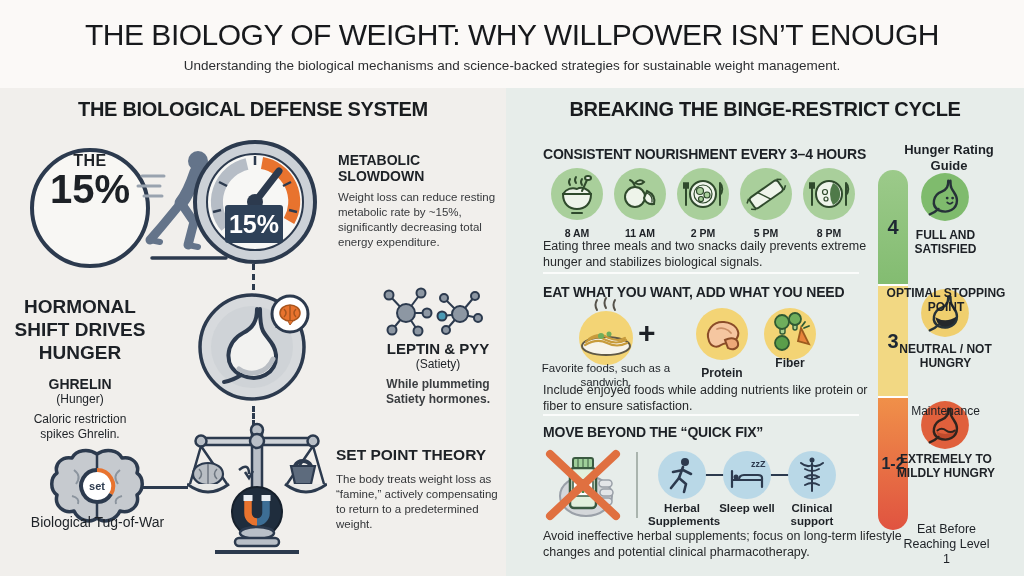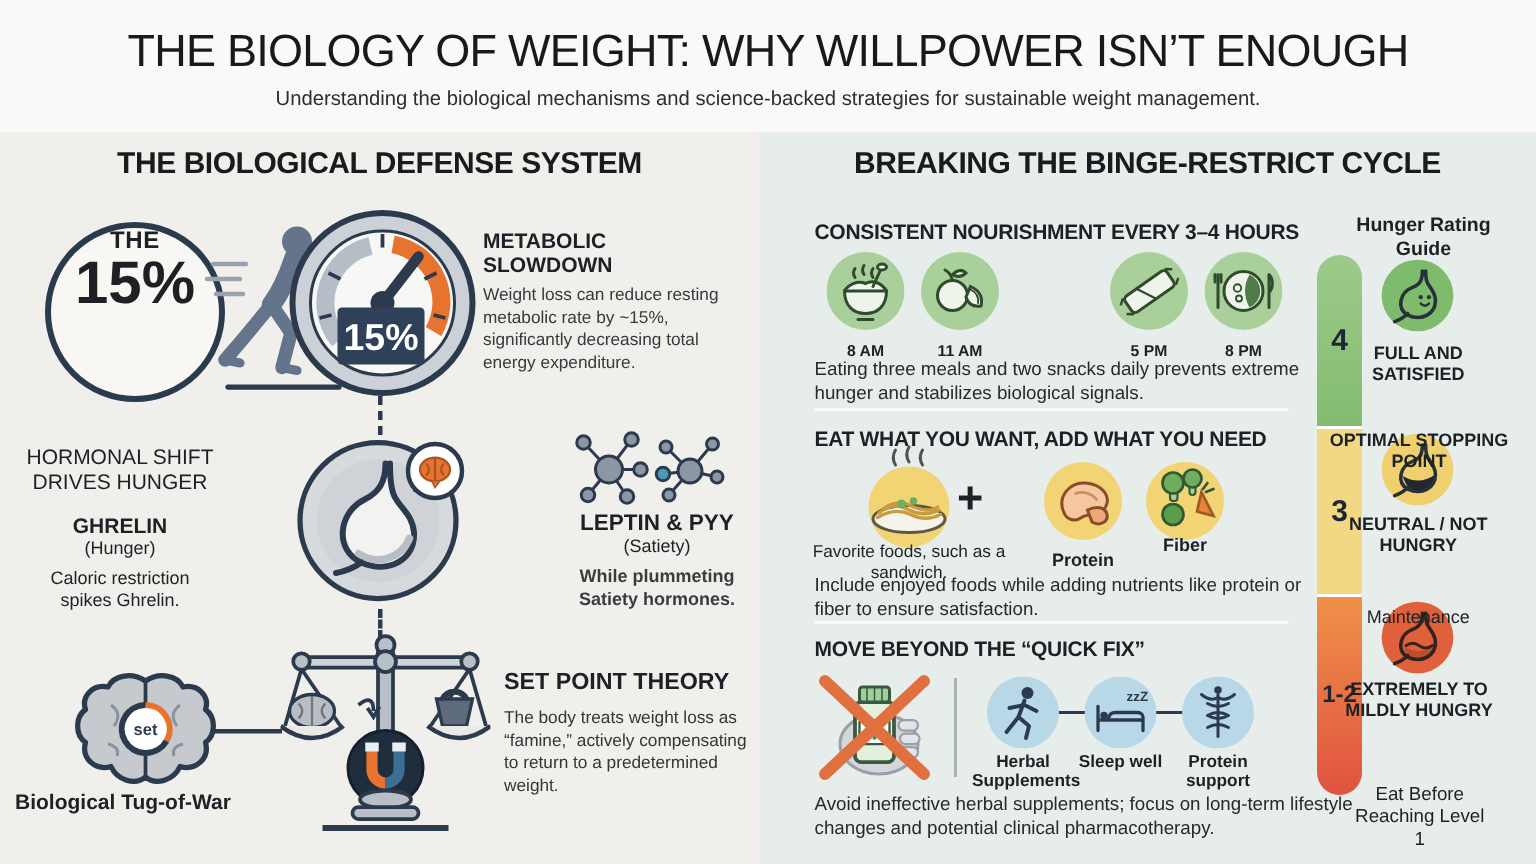--- a/index.html
+++ b/index.html
@@ -13,39 +13,39 @@
   .panel-left{left:0;top:88px;width:506px;height:488px;background:#f1efec;}
   .panel-right{left:506px;top:88px;width:518px;height:488px;background:#e7edea;}
   .lp-title{left:0;top:98px;width:506px;text-align:center;font-size:20px;font-weight:800;letter-spacing:-0.3px;color:#191c1f;}
   .rp-title{left:506px;top:98px;width:518px;text-align:center;font-size:20px;font-weight:800;letter-spacing:-0.3px;color:#191c1f;}
   
   .stat-circle{left:30px;top:148px;width:112px;height:112px;border-radius:50%;border:4px solid #2c3a4e;background:#f8f7f4;display:flex;flex-direction:column;align-items:center;}
   .stat-prefix{font-size:16px;font-weight:800;letter-spacing:0.5px;}
   .stat-value{font-size:40px;font-weight:800;line-height:0.95;}
   .runner-svg{left:136px;top:146px;width:96px;height:118px;}
   .gauge-svg{left:191px;top:138px;width:128px;height:128px;}
-  .metabolic{left:322px;top:152px;width:182px;}
+  .metabolic{left:338px;top:152px;width:182px;}
   .m-title{font-size:14px;font-weight:800;width:130px;line-height:1.15;}
   .m-body{margin-top:6px;font-size:11.5px;line-height:1.3;color:#37393c;width:178px;}
   .conn-v{border-left:3px dashed #2c3a4e;}
   .conn1{left:252px;top:264px;height:26px;}
   .conn2{left:252px;top:406px;height:20px;}
   .hormonal{left:2px;top:296px;width:156px;text-align:center;}
-  .h-title{font-size:14px;font-weight:400;line-height:1.2;}
+  .h-title{font-size:19px;font-weight:700;line-height:1.2;}
   .h-hormone{margin-top:12px;font-size:14px;font-weight:800;}
   .h-role{font-size:12px;}
   .h-body{margin-top:6px;font-size:12px;line-height:1.25;width:130px;margin-left:13px;}
   .stomach-svg{left:197px;top:289px;width:116px;height:116px;}
   .molecules-svg{left:380px;top:286px;width:108px;height:56px;}
   .satiety{left:372px;top:340px;width:132px;text-align:center;}
   .s-title{font-size:15px;font-weight:800;}
   .s-role{font-size:12px;}
   .s-body{margin-top:6px;font-size:12px;font-weight:700;color:#3a3d40;line-height:1.25;width:120px;margin-left:6px;}
   .brain-set-svg{left:50px;top:446px;width:94px;height:80px;}
-  .tug-label{left:10px;top:514px;width:175px;text-align:left;font-size:14px;font-weight:700;margin-top:12px;}
+  .tug-label{left:10px;top:514px;width:175px;text-align:center;font-size:14px;font-weight:400;}
   .conn-h{left:142px;top:486px;width:46px;border-top:3px solid #2c3a4e;}
   .scale-svg{left:187px;top:420px;width:140px;height:138px;}
   .setpoint{left:336px;top:446px;width:170px;}
   .sp-title{font-size:15.5px;font-weight:800;}
   .sp-body{margin-top:8px;font-size:11.5px;line-height:1.3;color:#333538;width:168px;}
   
   .nourish-title{left:543px;top:146px;font-size:14px;font-weight:800;letter-spacing:-0.2px;}
   .hunger-title{left:888px;top:142px;width:122px;text-align:center;font-size:13px;font-weight:800;line-height:1.2;}
   .meal{top:168px;width:56px;text-align:center;}
   .meal svg{width:52px;height:52px;}
@@ -289,20 +289,36 @@
       <g stroke="#2f4a2c" stroke-width="2" fill="#eef4ea" stroke-linecap="round">
         <circle cx="21" cy="29" r="10"></circle>
         <path d="M21 19 Q20 14 16 12" fill="none"></path>
         <path d="M21 15 Q26 10 30 14 Q26 18 21 15" fill="#cfe3c4"></path>
         <path d="M33 23 Q42 27 40 36 Q32 37 30 30 Z"></path>
         <path d="M33 25 Q39 28 38 34" fill="none" stroke-width="1.3"></path>
       </g>
     </svg>
     <div class="meal-time">11 AM</div>
   </div>
+  <div class="abs meal m2">
+    <svg viewBox="0 0 52 52">
+      <circle cx="26" cy="26" r="26" fill="#a9cf9b"></circle>
+      <circle cx="26" cy="26" r="13" fill="#eef4ea" stroke="#2f4a2c" stroke-width="2"></circle>
+      <circle cx="26" cy="26" r="9" fill="none" stroke="#2f4a2c" stroke-width="1.2"></circle>
+      <circle cx="23" cy="23" r="3.5" fill="#a9cf9b" stroke="#2f4a2c" stroke-width="1.2"></circle>
+      <circle cx="30" cy="27" r="3" fill="#a9cf9b" stroke="#2f4a2c" stroke-width="1.2"></circle>
+      <circle cx="24" cy="31" r="2.5" fill="#a9cf9b" stroke="#2f4a2c" stroke-width="1.2"></circle>
+      <g stroke="#2f4a2c" stroke-width="2" fill="none" stroke-linecap="round">
+        <line x1="9" y1="15" x2="9" y2="37"></line>
+          <path d="M7 15 V20 M11 15 V20"></path>
+        <path d="M43 15 V37 M43 15 C46 18 46 24 43 27"></path>
+      </g>
+    </svg>
+    <div class="meal-time">2 PM</div>
+  </div>
   <div class="abs meal m3">
     <svg viewBox="0 0 52 52">
       <circle cx="26" cy="26" r="26" fill="#a9cf9b"></circle>
       <g transform="rotate(-35 26 26)">
         <rect x="9" y="20" width="34" height="13" rx="3" fill="#eef4ea" stroke="#2f4a2c" stroke-width="2"></rect>
         <path d="M9 20 l-4 3 M9 33 l-4 -3 M43 20 l4 3 M43 33 l4 -3" stroke="#2f4a2c" stroke-width="1.6" fill="none"></path>
         <line x1="20" y1="20" x2="27" y2="33" stroke="#2f4a2c" stroke-width="1.4"></line>
       </g>
     </svg>
     <div class="meal-time">5 PM</div>
@@ -411,21 +427,21 @@
     <g stroke="#2c3a4e" stroke-width="2" fill="none" stroke-linecap="round">
       <line x1="24" y1="12" x2="24" y2="40"></line>
       <path d="M13 12 Q19 17 24 14 M35 12 Q29 17 24 14"></path>
       <path d="M17 18 Q24 22 31 18 M31 26 Q24 22 17 26 M17 26 Q24 30 31 26 M31 34 Q24 30 17 34"></path>
     </g>
     <circle cx="24" cy="9" r="2.5" fill="#2c3a4e"></circle>
   </svg>
 
   <div class="abs qf-label qfl0">Herbal Supplements</div>
   <div class="abs qf-label qfl1">Sleep well</div>
-  <div class="abs qf-label qfl2">Protein support</div>
+  <div class="abs qf-label qfl2">Clinical support</div>
   <div class="abs cap cap3">Avoid ineffective herbal supplements; focus on long-term lifestyle changes and potential clinical pharmacotherapy.</div>
 
   <div class="abs bar">
     <div class="bar-seg seg-green">4</div>
     <div class="bar-seg seg-yellow">3</div>
     <div class="bar-seg seg-orange">1-2</div>
   </div>
 
   <svg class="abs lvl-icon li0" viewBox="0 0 46 46">
     <circle cx="23" cy="23" r="22" fill="#7fbb6d"></circle>

